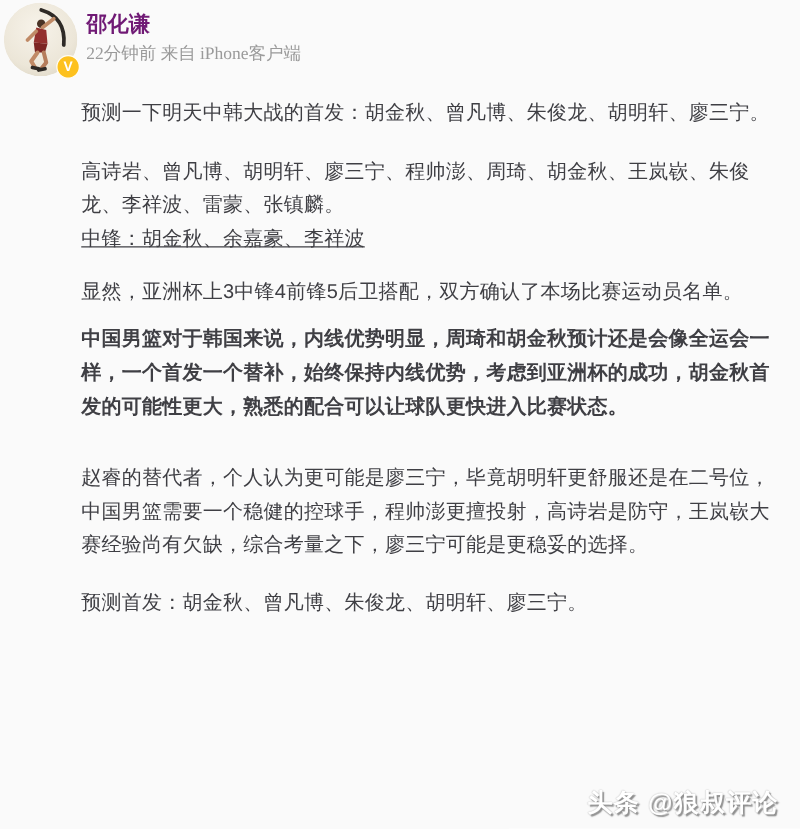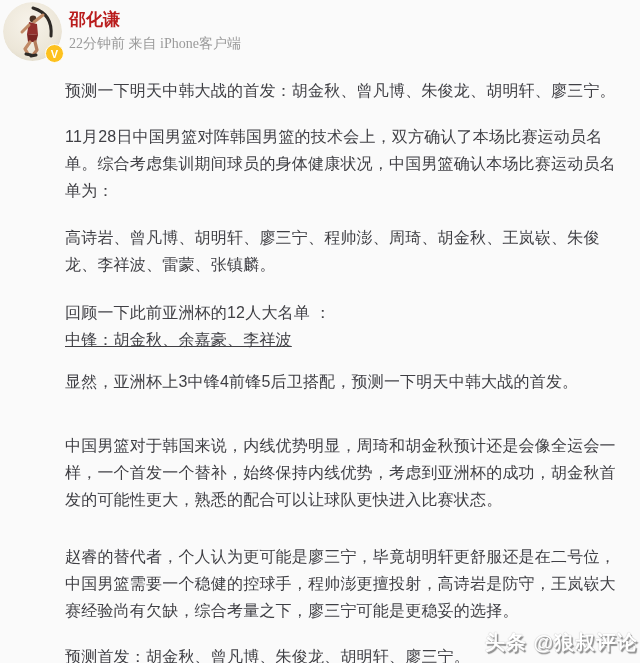--- a/index.html
+++ b/index.html
@@ -47,21 +47,21 @@
     justify-content:center;
     box-sizing:border-box;
   }
   .author-block{
     margin-left:7px;
     padding-top:7px;
   }
   .author-name{
     font-size:17px;
     font-weight:bold;
-    color:#b91c1c;
+    color:#701a75;
     line-height:21px;
     cursor:pointer;
   }
   .post-meta{
     margin-top:5px;
     font-size:14px;
     color:#9a9a9a;
     line-height:18px;
     font-family:Liberation Serif, serif;
   }
@@ -72,28 +72,28 @@
     font-size:16px;
     line-height:27px;
     color:#3f3f44;
     letter-spacing:0.2px;
   }
   .post-body p{margin:19px 0 0 0;}
   .post-body p.first{margin-top:16px;}
   .post-body p.mt23{margin-top:20px;}
   .post-body p.mt21{margin-top:21px;}
   .post-body p.mt15{margin-top:15px;}
-  .post-body p.mt25{margin-top:37px;}
+  .post-body p.mt25{margin-top:11px;font-weight:bold;}
   .post-body p.mt17{margin-top:30px;}
   .post-body p.tight{margin-top:0;text-decoration:underline;}
 
   
   .watermark{
     position:absolute;
-    right:2px;
+    right:17px;
     bottom:7px;
     font-size:20px;
     font-weight:bold;
     letter-spacing:1px;
     color:#ffffff;
     text-shadow:
       1.5px 1.5px 1px #8d8d8d,
       -0.5px -0.5px 1px #e0e0e0,
       0 0 1px #aaaaaa;
     user-select:none;
@@ -142,25 +142,23 @@
       <span class="v-badge">V</span>
     </div>
     <div class="author-block">
       <div class="author-name">邵化谦</div>
       <div class="post-meta">22分钟前 来自 iPhone客户端</div>
     </div>
   </header>
 
   <main class="post-body">
     <p class="first">预测一下明天中韩大战的首发：胡金秋、曾凡博、朱俊龙、胡明轩、廖三宁。</p>
-    <p>11月28日中国男篮对阵韩国男篮的技术会上，双方确认了本场比赛运动员名单。综合考虑集训期间球员的身体健康状况，中国男篮确认本场比赛运动员名单为：</p>
     <p class="mt23">高诗岩、曾凡博、胡明轩、廖三宁、程帅澎、周琦、胡金秋、王岚嵚、朱俊龙、李祥波、雷蒙、张镇麟。</p>
-    <p class="mt21">回顾一下此前亚洲杯的12人大名单 ：</p>
     <p class="tight">中锋：胡金秋、余嘉豪、李祥波</p>
-    <p class="mt15">显然，亚洲杯上3中锋4前锋5后卫搭配，预测一下明天中韩大战的首发。</p>
+    <p class="mt15">显然，亚洲杯上3中锋4前锋5后卫搭配，双方确认了本场比赛运动员名单。</p>
     <p class="mt25">中国男篮对于韩国来说，内线优势明显，周琦和胡金秋预计还是会像全运会一样，一个首发一个替补，始终保持内线优势，考虑到亚洲杯的成功，胡金秋首发的可能性更大，熟悉的配合可以让球队更快进入比赛状态。</p>
     <p class="mt17">赵睿的替代者，个人认为更可能是廖三宁，毕竟胡明轩更舒服还是在二号位，中国男篮需要一个稳健的控球手，程帅澎更擅投射，高诗岩是防守，王岚嵚大赛经验尚有欠缺，综合考量之下，廖三宁可能是更稳妥的选择。</p>
     <p>预测首发：胡金秋、曾凡博、朱俊龙、胡明轩、廖三宁。</p>
   </main>
 
   <div class="watermark">
     <span>头条 @狼叔评论</span>
   </div>
 
 </div>

